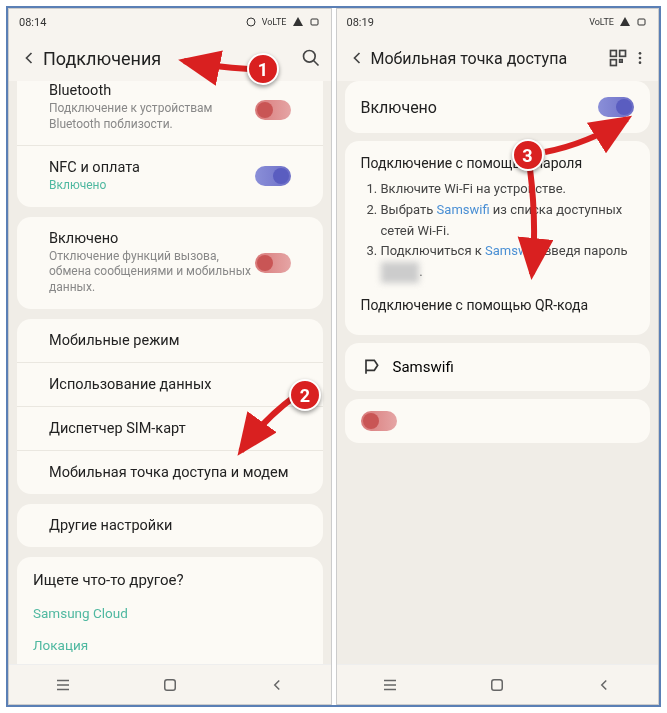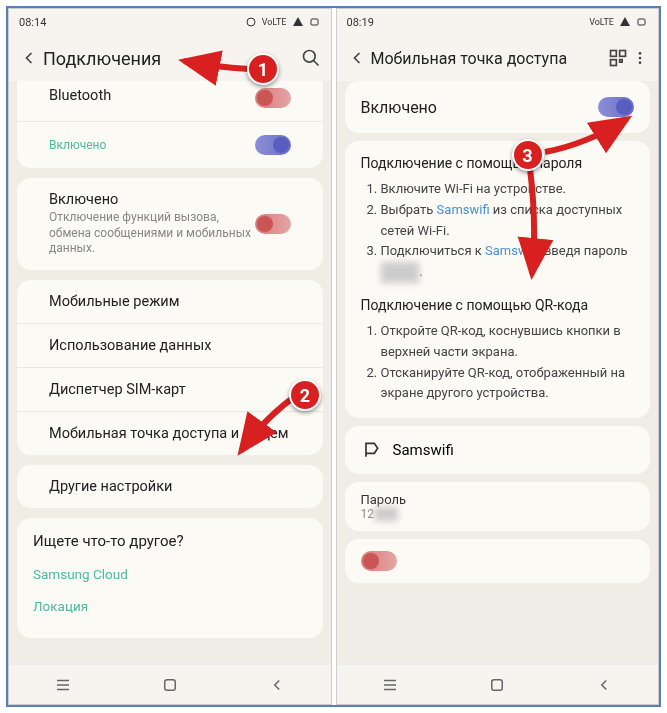--- a/index.html
+++ b/index.html
@@ -83,25 +83,27 @@
           <circle cx="10" cy="10" r="7"></circle>
           <path d="M21 21l-6-6"></path>
         </svg>
   </div>
   <div class="content">
 
     <div class="card" style="margin-top:-6px; border-top-left-radius:0; border-top-right-radius:0;">
       <div class="row">
         <div class="row-txt">
           <div class="row-title" style="margin-top:-6px">Bluetooth</div>
+          <div class="row-sub">Подключение к устройствам Bluetooth поблизости.</div>
         </div>
         <div class="toggle off"></div>
       </div>
       <div class="row">
         <div class="row-txt">
+          <div class="row-title">NFC и оплата</div>
           <div class="row-sub on">Включено</div>
         </div>
         <div class="toggle on"></div>
       </div>
     </div>
 
     <div class="card">
       <div class="row">
         <div class="row-txt">
           <div class="row-title">Включено</div>
@@ -220,37 +222,29 @@
     </div>
 
     <div class="section">
       <div class="sec-title">Подключение с помощью пароля</div>
       <ol class="ol">
         <li>Включите Wi-Fi на устройстве.</li>
         <li>Выбрать <span class="link">Samswifi</span> из списка доступных сетей Wi-Fi.</li>
         <li>Подключиться к <span class="link">Samswifi</span>, введя пароль <span class="blur">xxxxxx</span>.</li>
       </ol>
       <div class="sec-title" style="margin-top:14px">Подключение с помощью QR-кода</div>
-      <ol class="ol">
-        <li>Откройте QR-код, коснувшись кнопки в верхней части экрана.</li>
-        <li>Отсканируйте QR-код, отображенный на экране другого устройства.</li>
-      </ol>
     </div>
 
     <div class="wifirow">
       <svg width="20" height="20" viewBox="0 0 24 24" fill="#333">
             <path d="M6 4h10l4 6-4 6H6V4z M6 4v16" stroke="#333" fill="none" stroke-width="2"></path>
           </svg>
       <span style="font-size:15px">Samswifi</span>
     </div>
 
-    <div class="passrow">
-      <div class="pass-label">Пароль</div>
-      <div class="pass-val">12<span class="blur">xxxx</span></div>
-    </div>
 
     <div class="autorow">
       <div class="toggle off"></div>
     </div>
   </div>
 
   <div class="navbar">
     <svg class="nav-icn" viewBox="0 0 24 24" stroke="currentColor" stroke-width="2">
           <path d="M4 6h16M4 12h16M4 18h16"></path>
         </svg>

